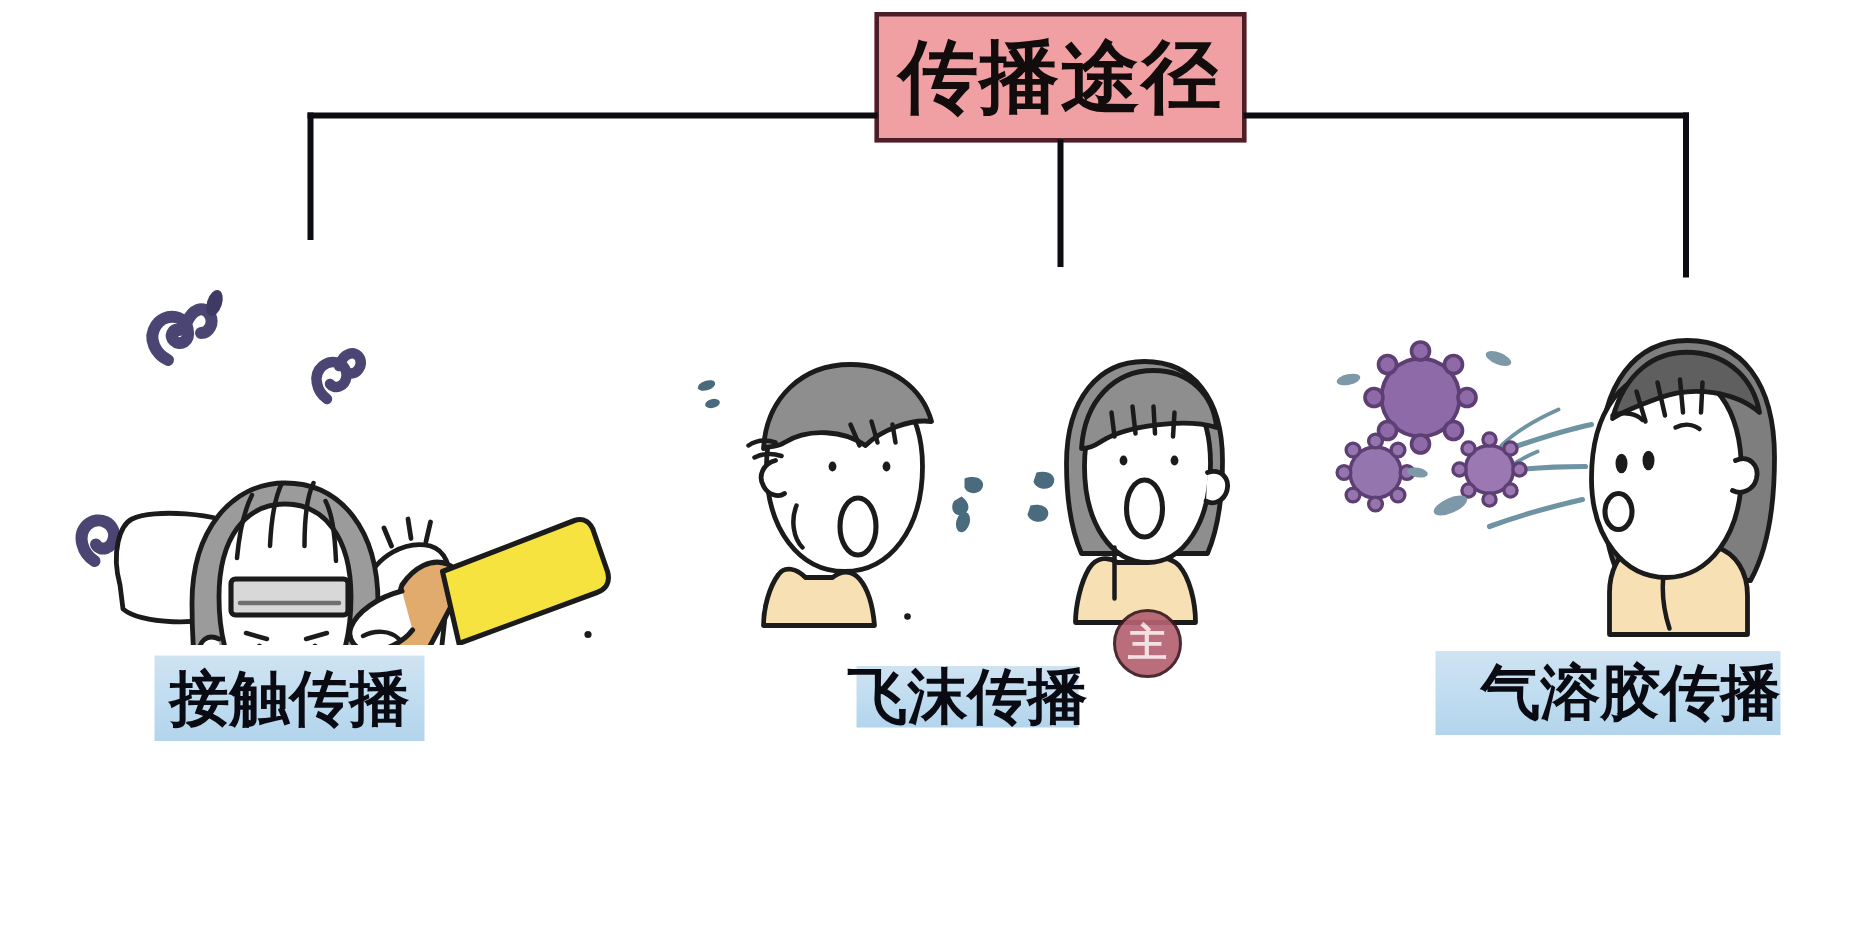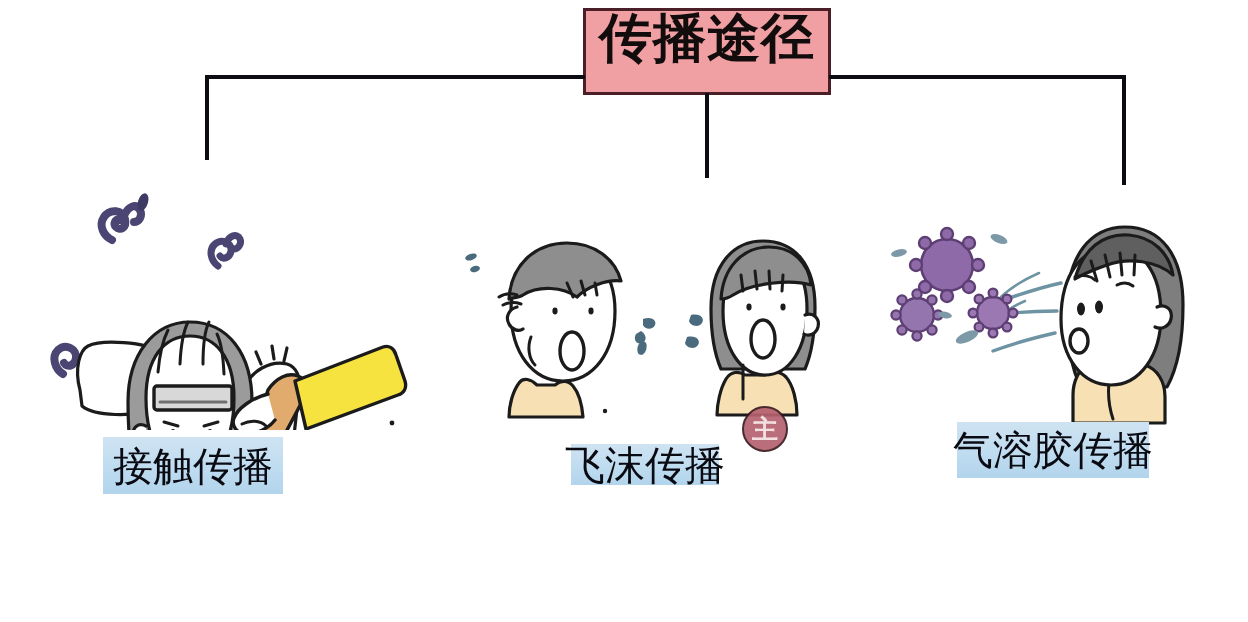--- a/index.html
+++ b/index.html
@@ -22,20 +22,21 @@
   
   #title-box {
     left: 583px;
     top: 8px;
     width: 248px;
     height: 87px;
     background: #f0a0a3;
     border: 3px solid #4a1f28;
     box-sizing: border-box;
     display: flex;
+    align-items: center;
     justify-content: center;
   }
   #title-text {
     font-family: "DejaVu Sans", "Liberation Sans", sans-serif;
     font-size: 53px;
     font-weight: bold;
     color: #120c0c;
     letter-spacing: 1px;
     line-height: 1;
     white-space: nowrap;
@@ -55,29 +56,29 @@
   .cat-label {
     box-sizing: border-box;
     display: flex;
     align-items: center;
     justify-content: center;
     background: linear-gradient(180deg, #cfe3f2 0%, #bfdcf0 55%, #b2d4ec 100%);
   }
   .cat-label span {
     font-family: "DejaVu Sans", "Liberation Sans", sans-serif;
     font-size: 40px;
-    font-weight: normal;
+    font-weight: bold;
     color: #0a0a12;
     letter-spacing: 0px;
     line-height: 1;
     white-space: nowrap;
   }
   #label-contact { left: 103px; top: 437px; width: 180px; height: 57px; }
   #label-droplet { left: 571px; top: 444px; width: 148px; height: 41px; }
-  #label-aerosol { left: 957px; top: 422px; width: 192px; height: 56px; }
+  #label-aerosol { left: 957px; top: 434px; width: 230px; height: 56px; justify-content: flex-end; }
 
   
   .scene { pointer-events: none; }
 
   
   #stamp {
     left: 742px;
     top: 406px;
     width: 42px;
     height: 42px;

